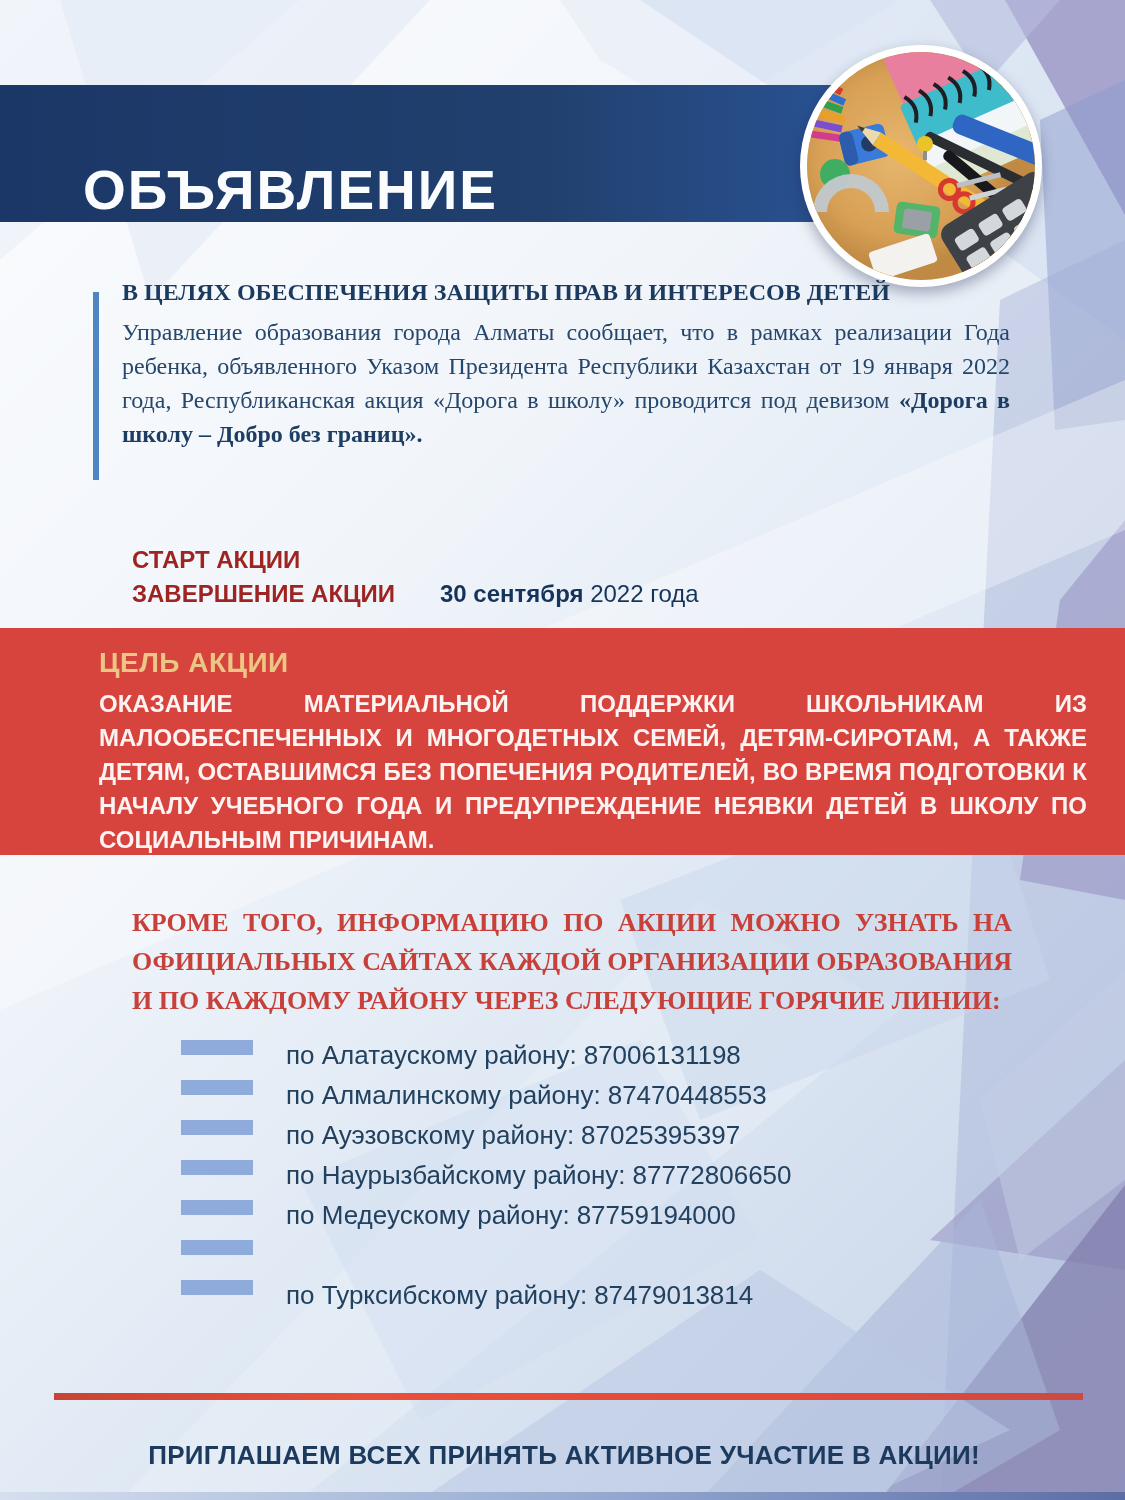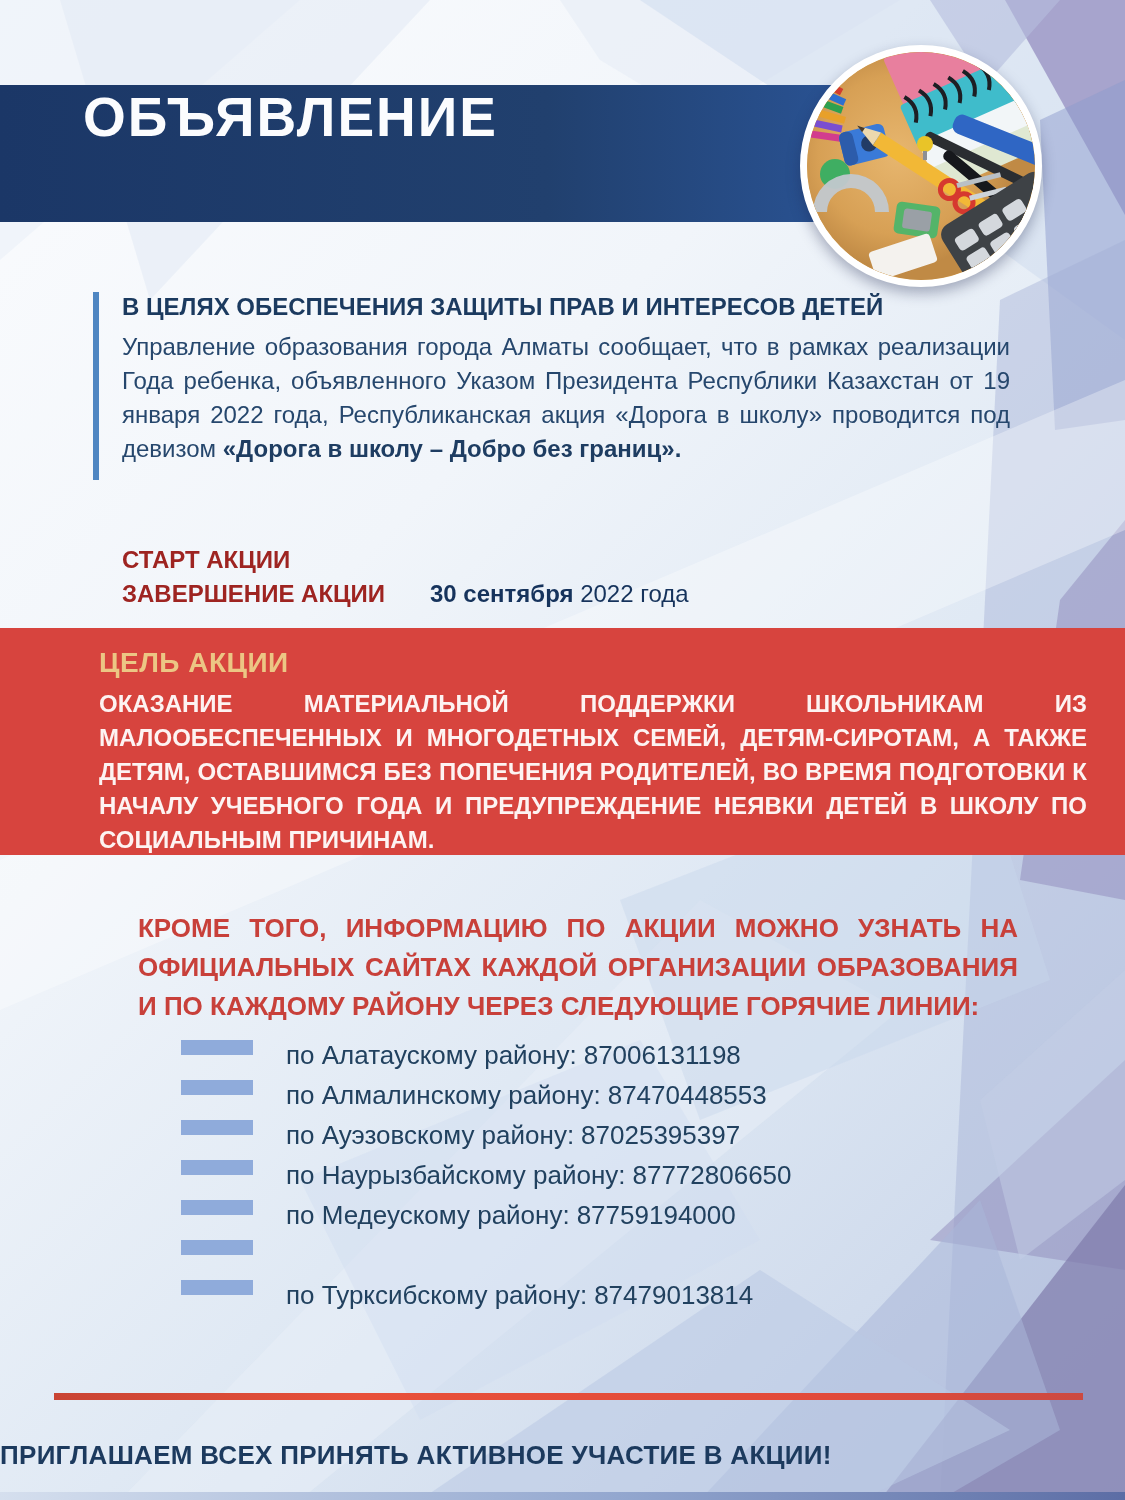--- a/index.html
+++ b/index.html
@@ -7,60 +7,60 @@
     position:relative;width:1125px;height:1500px;margin:0 auto;overflow:hidden;
     background:linear-gradient(135deg,#fbfcfe 0%,#f1f5fa 35%,#dde7f3 65%,#c5d1e7 100%);
     font-family:"Liberation Sans","DejaVu Sans",sans-serif;
   }
   #bg{position:absolute;inset:0;z-index:0;}
   .layer{position:absolute;z-index:1;}
 
   
   .banner{left:0;top:85px;width:994px;height:137px;
     background:linear-gradient(90deg,#1b3767 0%,#21406e 55%,#2e5ca6 100%);
-    display:flex;align-items:flex-start;}
+    display:flex;align-items:flex-end;}
   .banner-title{margin:0;padding-left:83px;font-size:55px;font-weight:700;
     letter-spacing:2px;color:#fbfcfe;}
   .photo{left:800px;top:45px;width:242px;height:242px;border-radius:50%;
     border:7px solid #ffffff;box-sizing:border-box;overflow:hidden;
     box-shadow:0 6px 14px rgba(25,35,75,.35);background:#d9a85c;}
 
   
   .accent-bar{left:93px;top:292px;width:6px;height:188px;background:#4f86c2;}
-  .intro{left:122px;top:293px;width:888px;color:#26476d;}
+  .intro{left:122px;top:279px;width:888px;color:#26476d;font-family:Liberation Serif, serif;}
   .intro-heading{margin:0 0 9px 0;font-size:24px;font-weight:700;color:#1b3a5f;}
   .intro-body{margin:0;font-size:24px;line-height:34px;text-align:justify;}
   .intro-body b{color:#1e3d62;}
 
   
-  .schedule{left:122px;top:543px;width:888px;font-size:24px;line-height:34px;}
+  .schedule{left:132px;top:543px;width:888px;font-size:24px;line-height:34px;}
   .sch-row{display:flex;}
   .sch-label{width:308px;font-weight:700;color:#9e2421;}
   .sch-value{color:#16335c;}
   .sch-value b{font-weight:700;}
 
   
   .goal{left:0;top:628px;width:1125px;height:227px;background:#d7443e;box-sizing:border-box;
     padding:19px 38px 0 99px;}
   .goal-heading{margin:0 0 8px 0;font-size:28px;font-weight:700;color:#ecc684;letter-spacing:.5px;}
   .goal-body{margin:0;font-size:24px;line-height:34px;font-weight:700;color:#fdf3f2;text-align:justify;}
 
   
-  .hl-intro{left:122px;top:893px;width:880px;margin:16px;font-size:26px;line-height:39px;
-    font-weight:700;color:#c8403a;text-align:justify;}
+  .hl-intro{left:122px;top:893px;width:880px;margin:10px;font-size:26px;line-height:39px;
+    font-weight:700;color:#c8403a;text-align:justify;font-family:Liberation Serif, serif;}
   .hl-list{left:0;top:1040px;width:1125px;}
   .hl-row{display:flex;height:40px;}
   .hl-bullet{margin-left:181px;width:72px;height:15px;background:#8fabdb;flex:0 0 auto;}
   .hl-text{margin-left:33px;font-size:26px;color:#21415f;white-space:nowrap;}
   .hl-text .phone{margin-left:7px;}
 
   
   .divider{left:54px;top:1393px;width:1029px;height:7px;
     background:linear-gradient(90deg,#c94434,#e8503a 30%,#e24a3a 75%,#cc4a41);}
-  .invite{left:0;top:1440px;width:980px;margin:0;text-align:left;
+  .invite{left:0;top:1440px;width:980px;margin:0;text-align:right;
     font-size:26px;font-weight:700;color:#1c3a5e;letter-spacing:.3px;}
   .bottom-bar{left:0;top:1492px;width:1125px;height:8px;
     background:linear-gradient(90deg,#d5dfee,#93a7cf 55%,#5c6da5 100%);}
 </style>
 </head>
 <body>
 
 <div id="poster">
 
   <svg id="bg" viewBox="0 0 1125 1500" preserveAspectRatio="none">

